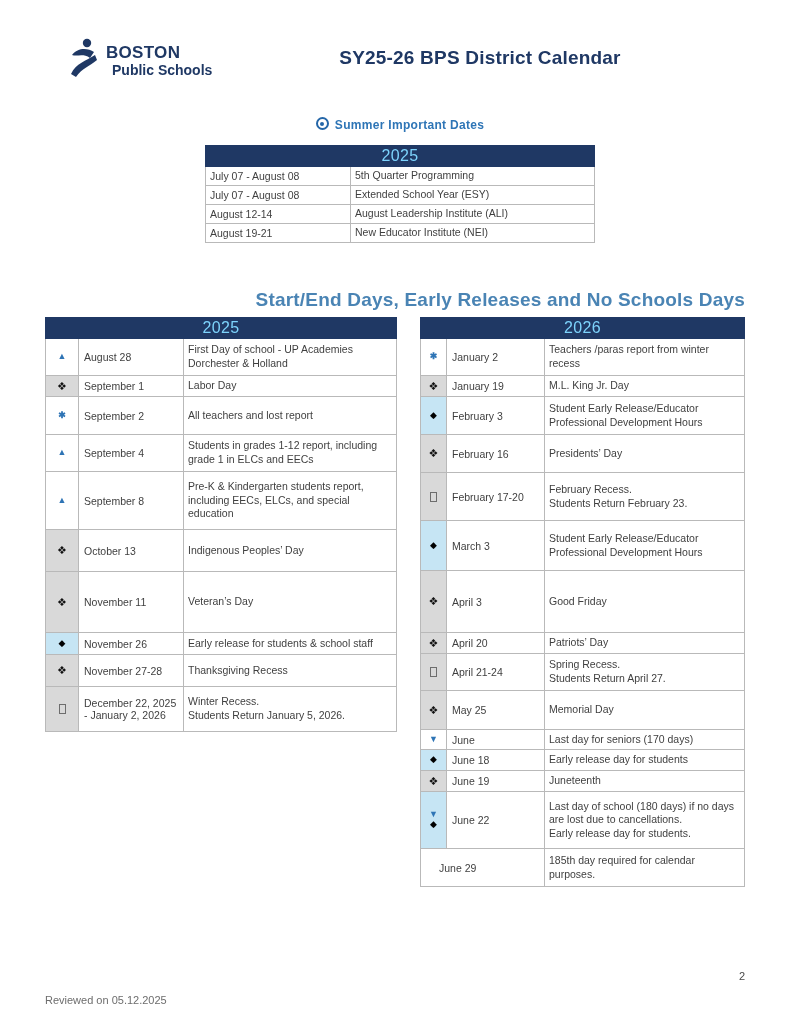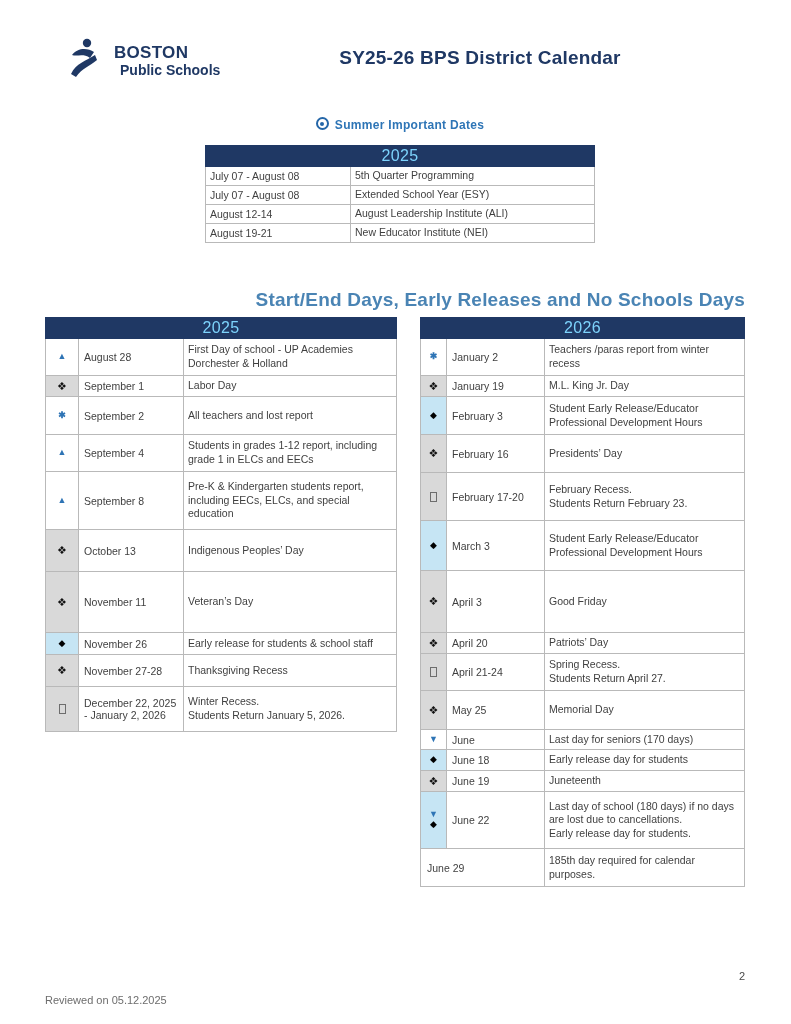--- a/index.html
+++ b/index.html
@@ -7,21 +7,21 @@
     --icon-blue:#2E74B5; --cell-gray:#D9D9D9; --cell-blue:#C6E5F4;
     --border:#B9B9B9; --text:#3F3F3F;
   }
   *{box-sizing:border-box;}
   html,body{margin:0;padding:0;}
   body{
     width:791px;height:1024px;position:relative;background:#fff;
     font-family:"Liberation Sans",sans-serif;color:var(--text);overflow:hidden;
   }
   
-  .logo{position:absolute;left:70px;top:38px;display:flex;align-items:center;gap:16px;}
+  .logo{position:absolute;left:70px;top:38px;display:flex;align-items:center;gap:8px;}
   .logo-text{line-height:1;}
   .logo-name{font-size:17px;font-weight:bold;color:var(--navy);letter-spacing:.3px;}
   .logo-sub{font-size:14px;font-weight:bold;color:var(--navy);margin-top:2px;padding-left:6px;}
   .page-title{
     position:absolute;left:190px;top:47px;width:580px;text-align:center;
     font-size:19px;font-weight:bold;color:var(--navy);letter-spacing:.2px;
   }
   
   .summer-heading{
     position:absolute;left:185px;top:117px;width:430px;text-align:center;
@@ -41,21 +41,21 @@
   .section-heading{
     position:absolute;left:45px;top:289px;width:700px;text-align:right;
     font-size:19px;font-weight:600;color:var(--section-blue);letter-spacing:.2px;
   }
   .cal-left{position:absolute;left:45px;top:317px;width:352px;}
   .cal-right{position:absolute;left:420px;top:317px;width:325px;}
   .icon-cell{text-align:center;padding:0;}
   .bg-gray{background:var(--cell-gray);}
   .bg-blue{background:var(--cell-blue);}
   .date-cell{padding:1px 3px 1px 5px;}
-  .span-date{padding-left:6px;}
+  .span-date{padding-left:18px;}
   .desc-cell{padding:2px 4px;line-height:1.3;margin-top:44px;}
   .icon{display:block;line-height:1.1;}
   .icon-triangle-up,.icon-triangle-down{color:var(--icon-blue);font-size:9px;}
   .icon-diamond{color:#000;font-size:9px;}
   .icon-four-diamonds{color:#111;font-size:11px;}
   .icon-asterisk{color:var(--icon-blue);font-size:9px;font-weight:bold;}
   .icon-box{width:7px;height:10px;border:1.5px solid #6d6d6d;margin:0 auto;}
   
   .footer-reviewed{position:absolute;left:45px;top:994px;font-size:11px;color:#6d6d6d;}
   .footer-page{position:absolute;left:700px;top:970px;width:45px;text-align:right;

